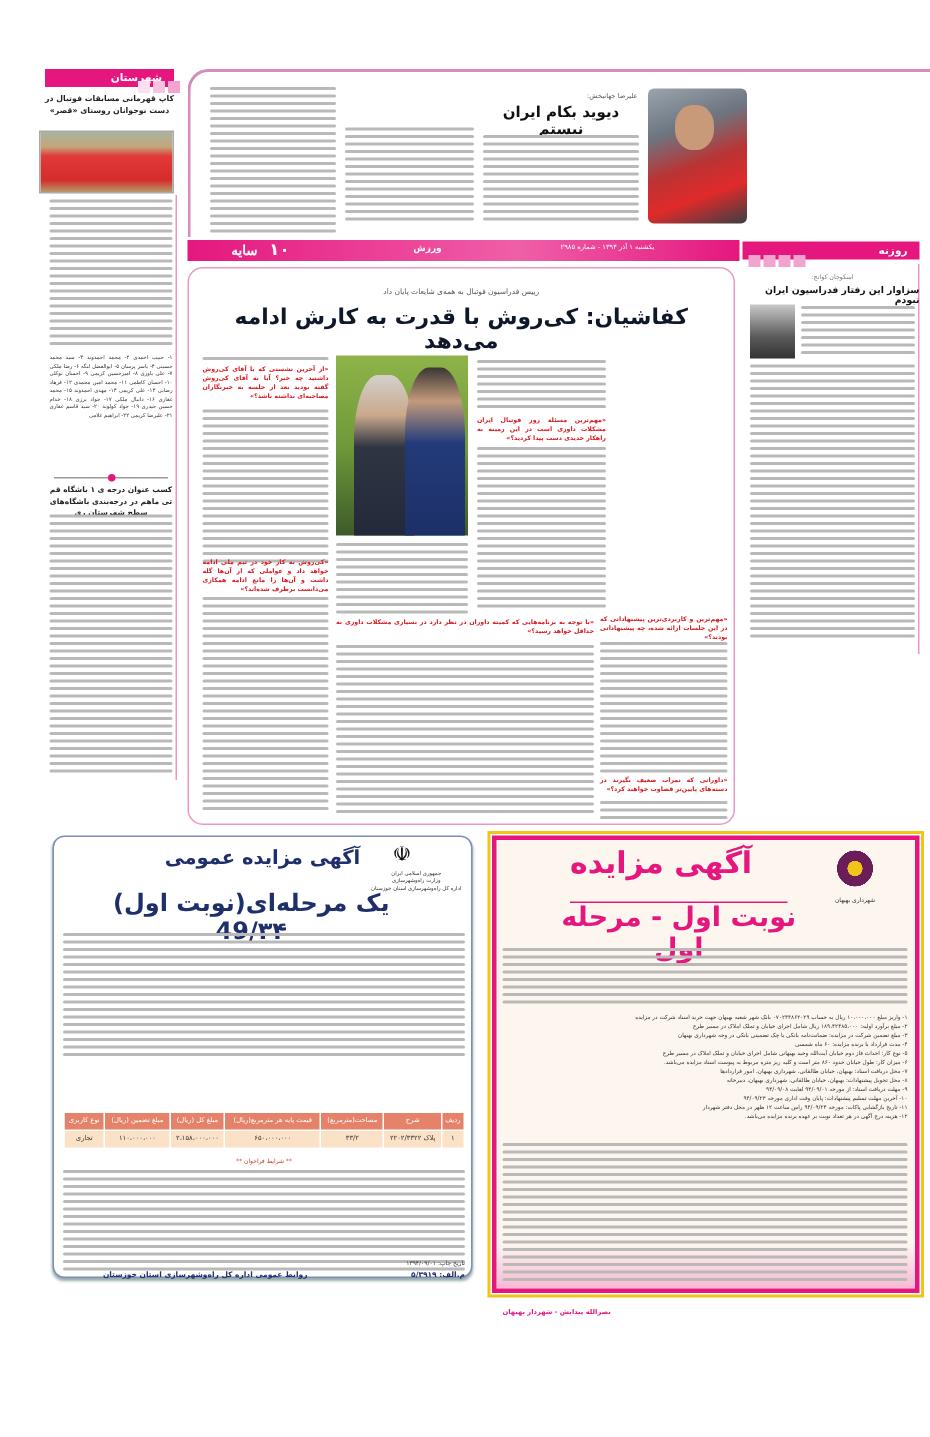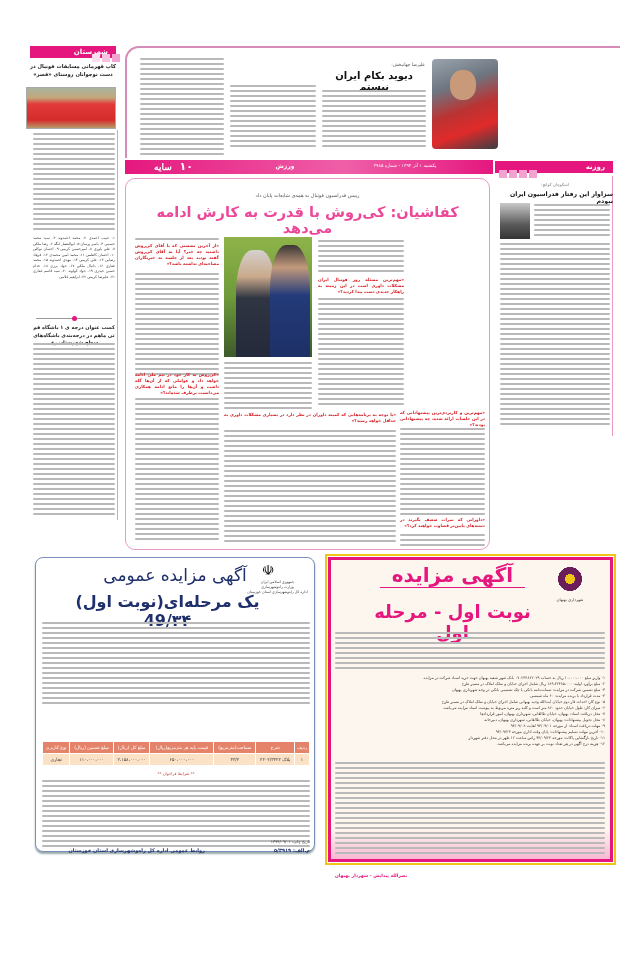--- a/index.html
+++ b/index.html
@@ -227,21 +227,21 @@
     <span></span>
     <span></span>
     <span></span>
     <span></span>
     <span></span>
     <span></span>
 </div>
 
 <div class="abs main-frame"></div>
 <div class="abs" style="left:130px;top:192px;width:355px;font-size:5px;color:#555;text-align:center;">رییس فدراسیون فوتبال به همه‌ی شایعات پایان داد</div>
-<div class="abs" style="left:130px;top:204px;width:355px;font-size:14.5px;font-weight:bold;color:#ec4899;text-align:center;">کفاشیان: کی‌روش با قدرت به کارش ادامه می‌دهد</div>
+<div class="abs" style="left:130px;top:204px;width:355px;font-size:14.5px;font-weight:bold;color:#0f172a;text-align:center;">کفاشیان: کی‌روش با قدرت به کارش ادامه می‌دهد</div>
 
 <div class="abs coach-photo"></div>
 <div class="abs coach1"></div>
 <div class="abs coach2"></div>
 
 <div class="abs filler" style="left:318px;top:240px;width:86px;">
   <span></span>
     <span></span>
     <span></span>
     <span></span>
@@ -401,21 +401,21 @@
     <span></span>
 </div>
 
 <div class="abs ad-left"></div>
 <div class="abs" style="left:258px;top:562px;width:20px;height:16px;font-size:14px;color:#111;text-align:center;line-height:16px;">☫</div>
 <div class="abs" style="left:245px;top:580px;width:65px;font-size:3.6px;color:#333;text-align:center;line-height:4.8px;">
   <div>جمهوری اسلامی ایران</div>
   <div>وزارت راه‌وشهرسازی</div>
   <div>اداره کل راه‌وشهرسازی استان خوزستان</div>
 </div>
-<div class="abs" style="left:95px;top:565px;width:160px;font-size:17px;font-weight:normal;color:#1e2f6b;text-align:center;">آگهی مزایده عمومی</div>
+<div class="abs" style="left:95px;top:565px;width:160px;font-size:13px;font-weight:bold;color:#1e2f6b;text-align:center;">آگهی مزایده عمومی</div>
 <div class="abs" style="left:60px;top:592px;width:215px;font-size:16px;font-weight:bold;color:#1e2f6b;text-align:center;">یک مرحله‌ای(نوبت اول) 49/۳۴</div>
 <div class="abs filler" style="left:42px;top:622px;width:268px;">
   <span></span>
     <span></span>
     <span></span>
     <span></span>
     <span></span>
     <span></span>
     <span></span>
     <span></span>
@@ -473,21 +473,21 @@
     <span></span>
     <span></span>
 </div>
 <div class="abs" style="left:230px;top:839px;width:80px;font-size:4px;color:#333;text-align:right;">تاریخ چاپ: ۱۳۹۴/۰۹/۰۱</div>
 <div class="abs" style="left:245px;top:847px;width:65px;font-size:5px;color:#1e2f6b;text-align:right;font-weight:bold;">م.الف: ۵/۳۹۱۹</div>
 <div class="abs" style="left:45px;top:847px;width:160px;font-size:5px;color:#1e2f6b;text-align:right;font-weight:bold;">روابط عمومی اداره کل راه‌وشهرسازی استان خوزستان</div>
 
 <div class="abs ad-right"></div>
 <div class="abs" style="left:556px;top:565px;width:28px;height:28px;background:radial-gradient(circle,#f0c419 0 25%,#6b1d5a 26% 60%,transparent 61%);border-radius:50%;"></div>
 <div class="abs" style="left:540px;top:597px;width:60px;font-size:4px;color:#333;text-align:center;">شهرداری بهبهان</div>
-<div class="abs" style="left:380px;top:563px;width:145px;font-size:20px;font-weight:bold;color:#e5177e;text-align:center;border-bottom:1.5px solid #e5177e;padding-bottom:0;">آگهی مزایده</div>
+<div class="abs" style="left:380px;top:563px;width:145px;font-size:20px;font-weight:bold;color:#e5177e;text-align:left;border-bottom:1.5px solid #e5177e;padding-bottom:14px;">آگهی مزایده</div>
 <div class="abs" style="left:370px;top:601px;width:165px;font-size:18px;font-weight:bold;color:#e5177e;text-align:center;">نوبت اول - مرحله اول</div>
 <div class="abs filler" style="left:335px;top:632px;width:270px;">
   <span></span>
     <span></span>
     <span></span>
     <span></span>
     <span></span>
     <span></span>
     <span></span>
     <span></span>

